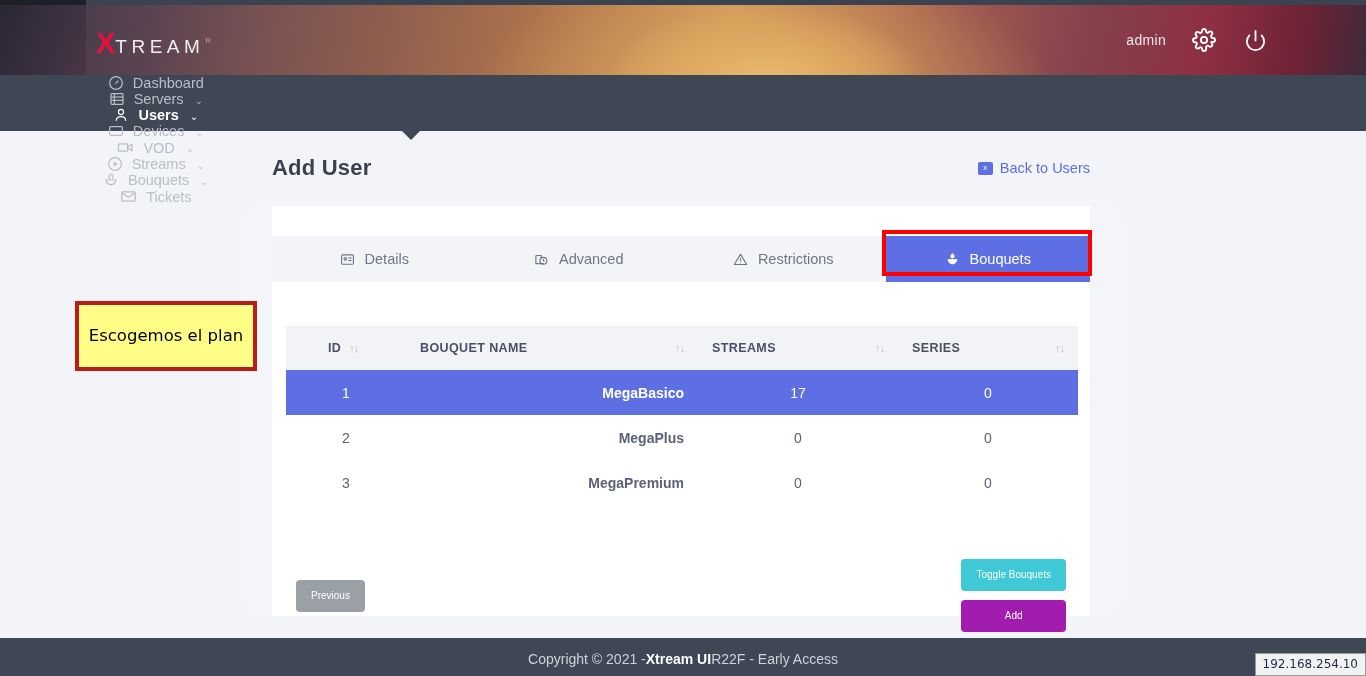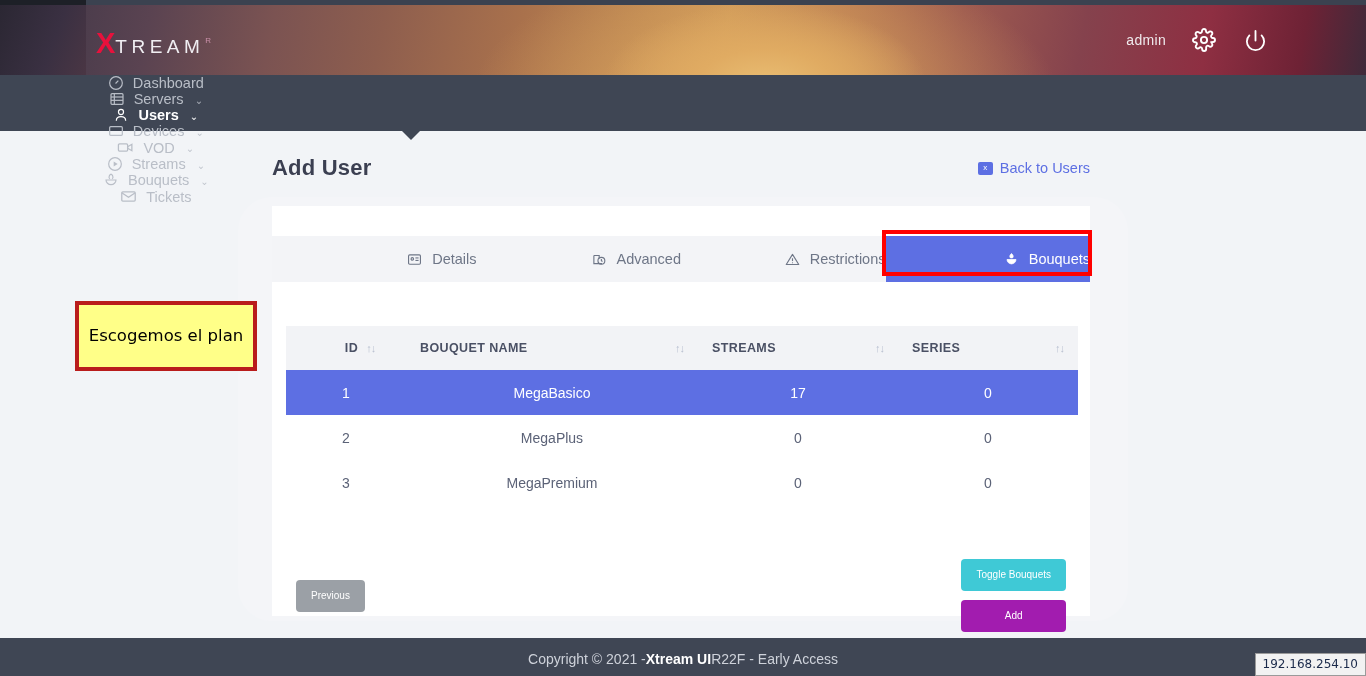--- a/index.html
+++ b/index.html
@@ -235,21 +235,21 @@
     top: 30px;
     width: 818px;
     height: 46px;
     display: flex;
     background: #f3f4f7;
   }
   .tab {
     flex: 1;
     display: flex;
     align-items: center;
-    justify-content: flex-end;
+    justify-content: center;
     gap: 10px;
     font-size: 14.5px;
     color: #6e7687;
     cursor: pointer;
     background: #f3f4f7;
   }
   .tab.active {
     background: #5d6fe3;
     color: #ffffff;
   }
@@ -285,21 +285,21 @@
     color: #4a5064;
     letter-spacing: .4px;
     padding: 0 14px;
     vertical-align: middle;
   }
   th .th-inner {
     display: flex;
     align-items: center;
     gap: 8px;
   }
-  th.c-id .th-inner     { justify-content: center; padding-left: 28px; }
+  th.c-id .th-inner     { justify-content: flex-start; padding-left: 28px; }
   th.c-name .th-inner   { justify-content: space-between; }
   th.c-streams .th-inner{ justify-content: space-between; }
   th.c-series .th-inner { justify-content: space-between; }
   .sort {
     font-size: 11px;
     color: #b9c0d0;
     letter-spacing: -1px;
     white-space: nowrap;
   }
   tbody td {
@@ -309,21 +309,21 @@
     padding: 0 14px;
     vertical-align: middle;
     background: #ffffff;
   }
   tbody tr.selected td {
     background: #5d6fe3;
     color: #ffffff;
   }
   tbody tr { cursor: pointer; }
   td.c-id      { text-align: center; }
-  td.c-name    { text-align: center; }
+  td.c-name    { text-align: right; font-weight: bold; }
   td.c-streams { text-align: center; }
   td.c-series  { text-align: center; }
 
   
   .card-footer {
     position: absolute;
     left: 24px;
     top: 353px;
     width: 770px;
     display: flex;

